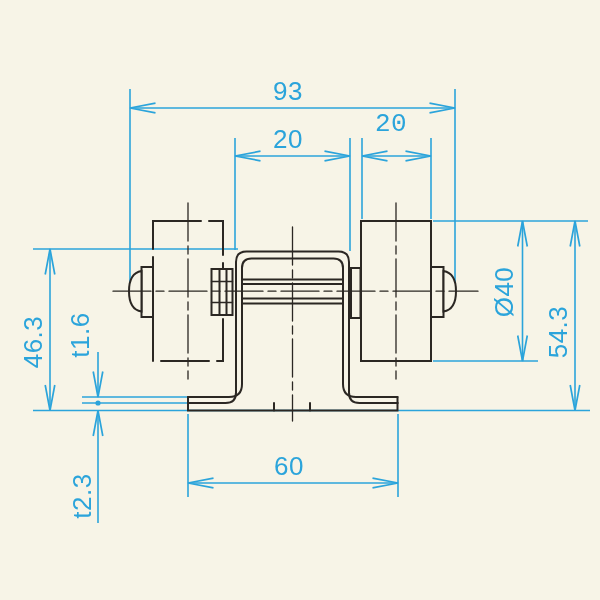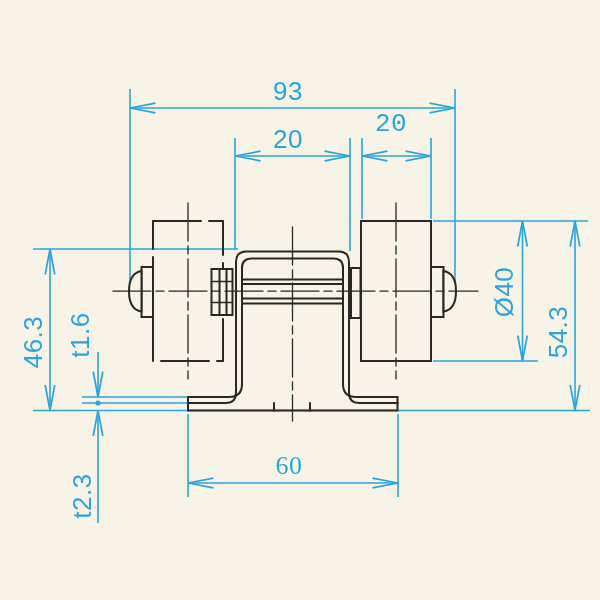--- a/index.html
+++ b/index.html
@@ -143,15 +143,15 @@
 </svg>
 
 <div class="dim-label" style="left:288px; top:91px;">93</div>
 <div class="dim-label" style="left:288px; top:139px;">20</div>
 <div class="dim-label" style="left:391px; top:124px;font-family:Liberation Mono, monospace;">20</div>
 <div class="dim-label vert" style="left:504px; top:292px;">Ø40</div>
 <div class="dim-label vert" style="left:558px; top:332px;">54.3</div>
 <div class="dim-label vert" style="left:33px;  top:342px;">46.3</div>
 <div class="dim-label vert" style="left:80px;  top:335px;">t1.6</div>
 <div class="dim-label vert" style="left:82px;  top:496px;">t2.3</div>
-<div class="dim-label" style="left:289px; top:466px;font-family:Liberation Serif, serif;">60</div>
+<div class="dim-label" style="left:289px; top:466px;">60</div>
 
 </div>
 
 </body></html>

